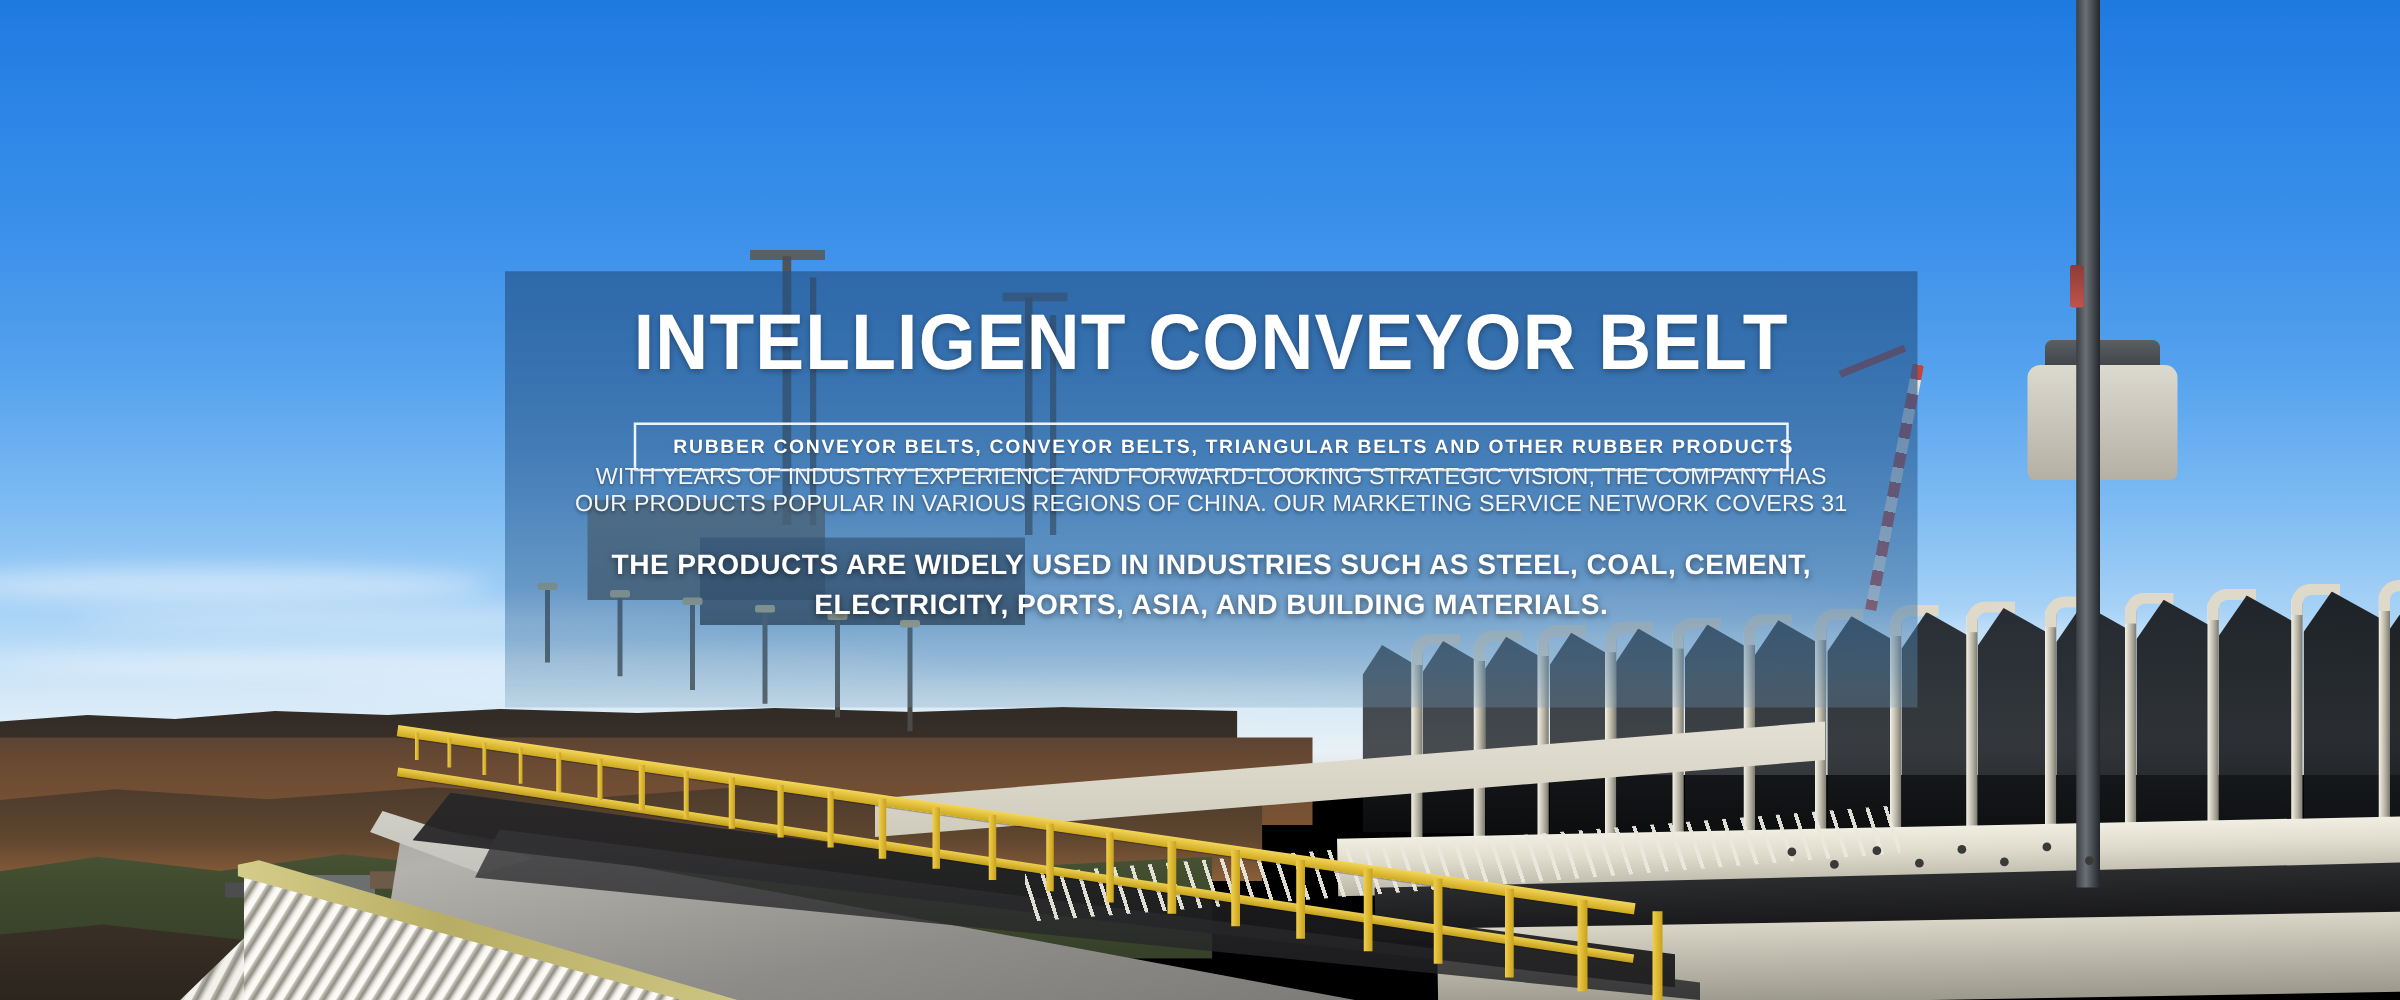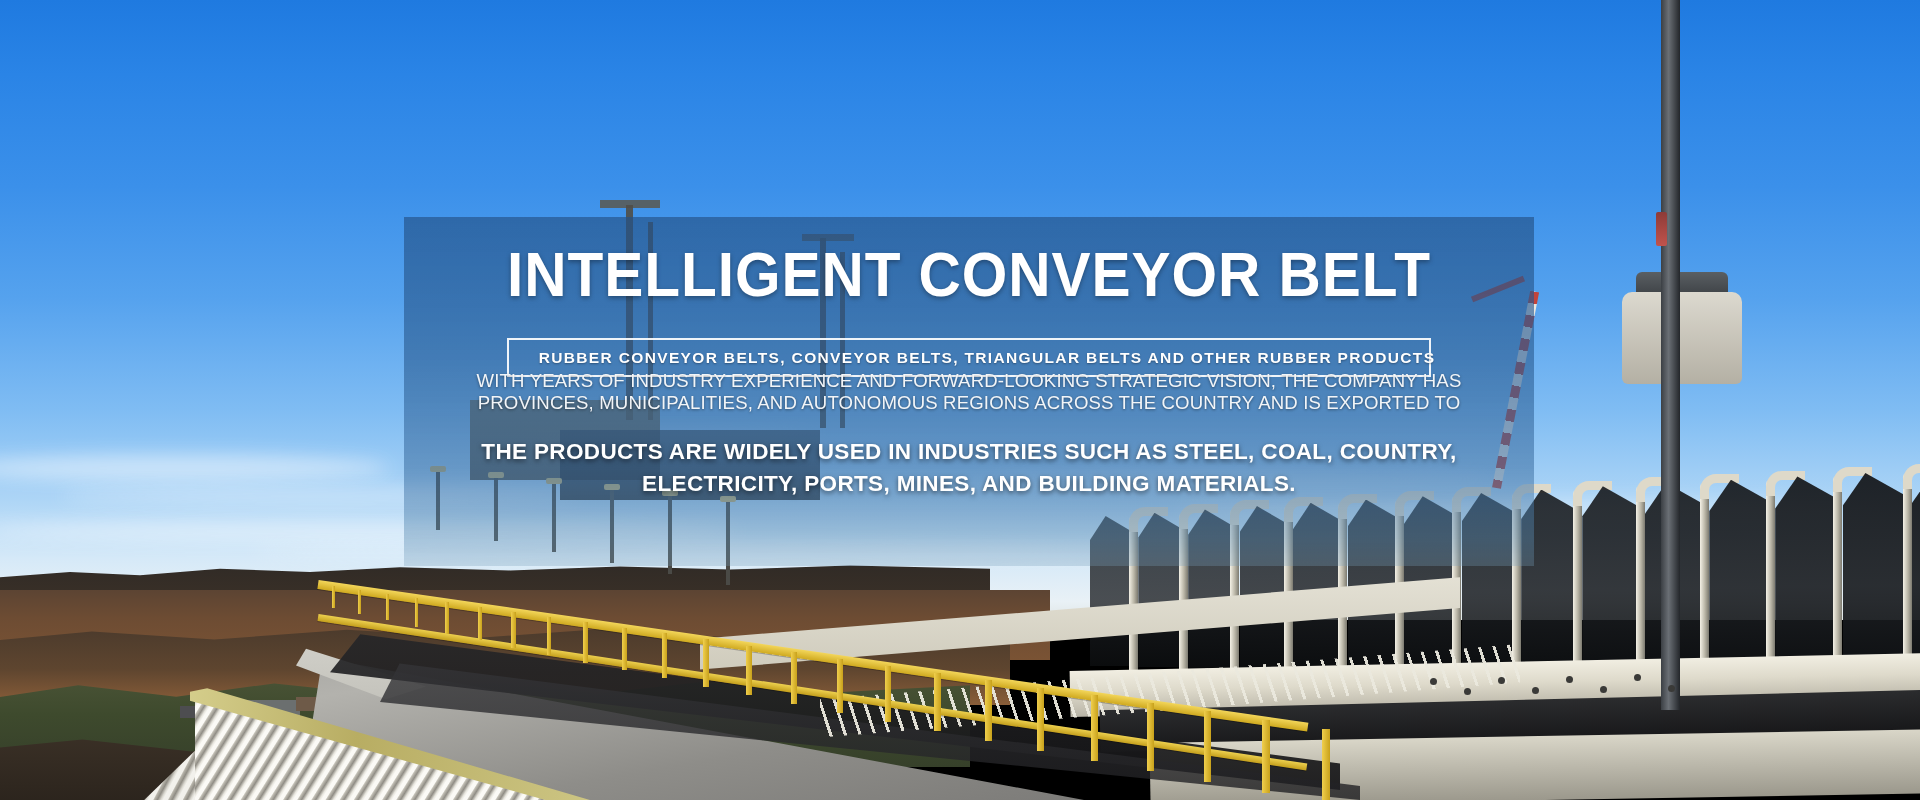--- a/index.html
+++ b/index.html
@@ -422,24 +422,24 @@
   <div class="overlay">
 
     <div class="title">INTELLIGENT CONVEYOR BELT</div>
 
     <div class="subtitle-box">
       <span class="subtitle">RUBBER CONVEYOR BELTS, CONVEYOR BELTS, TRIANGULAR BELTS AND OTHER RUBBER PRODUCTS</span>
     </div>
 
     <div class="body">
       <span class="ln">WITH YEARS OF INDUSTRY EXPERIENCE AND FORWARD-LOOKING STRATEGIC VISION, THE COMPANY HAS</span>
-      <span class="ln">PROVINCES, MUNICIPALITIES, AND AUTONOMOUS REGIONS ACROSS THE COUNTRY AND IS EXPORTED TO</span>
+      <span class="ln">OUR PRODUCTS POPULAR IN VARIOUS REGIONS OF CHINA. OUR MARKETING SERVICE NETWORK COVERS 31</span>
     </div>
 
-    <div class="tagline">THE PRODUCTS ARE WIDELY USED IN INDUSTRIES SUCH AS STEEL, COAL, COUNTRY, ELECTRICITY, PORTS, MINES, AND BUILDING MATERIALS.</div>
+    <div class="tagline">THE PRODUCTS ARE WIDELY USED IN INDUSTRIES SUCH AS STEEL, COAL, CEMENT, ELECTRICITY, PORTS, ASIA, AND BUILDING MATERIALS.</div>
   </div>
 
 <div class="bolt" style="left: 1430px; top: 678px;"></div>
     <div class="bolt" style="left: 1464px; top: 688.4px;"></div>
     <div class="bolt" style="left: 1498px; top: 676.8px;"></div>
     <div class="bolt" style="left: 1532px; top: 687.2px;"></div>
     <div class="bolt" style="left: 1566px; top: 675.6px;"></div>
     <div class="bolt" style="left: 1600px; top: 686px;"></div>
     <div class="bolt" style="left: 1634px; top: 674.4px;"></div>
     <div class="bolt" style="left: 1668px; top: 684.8px;"></div>

